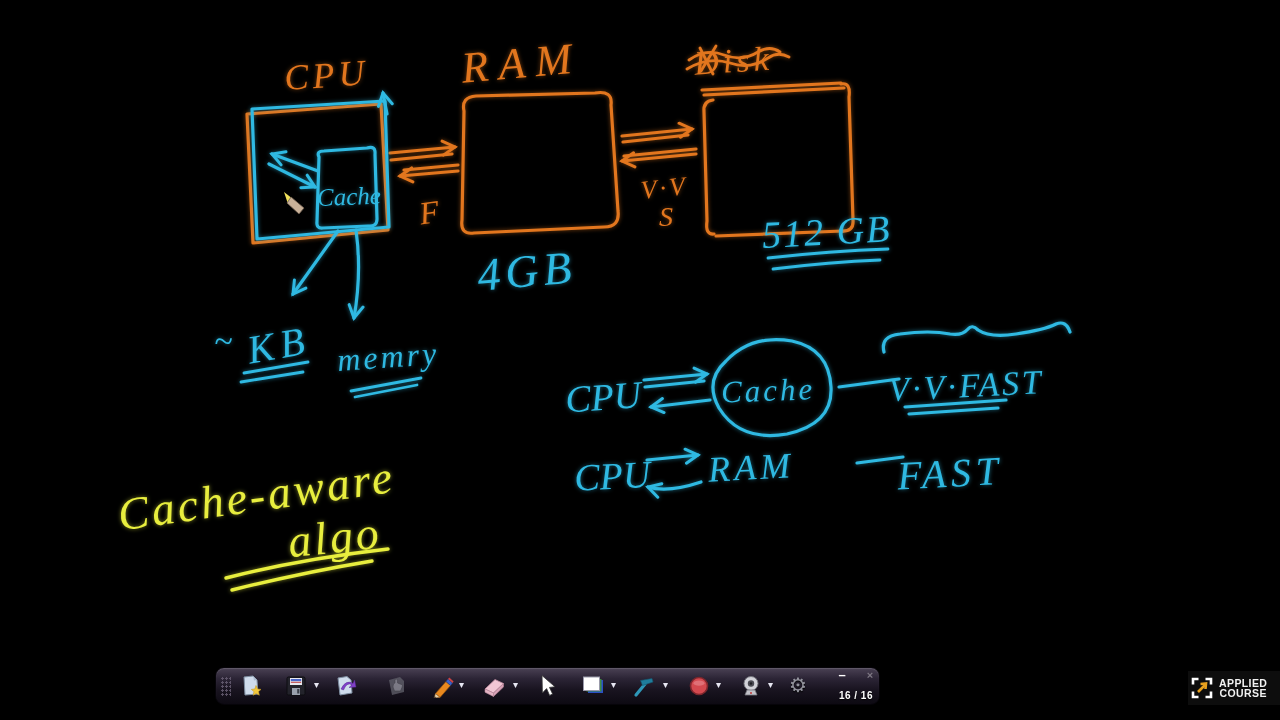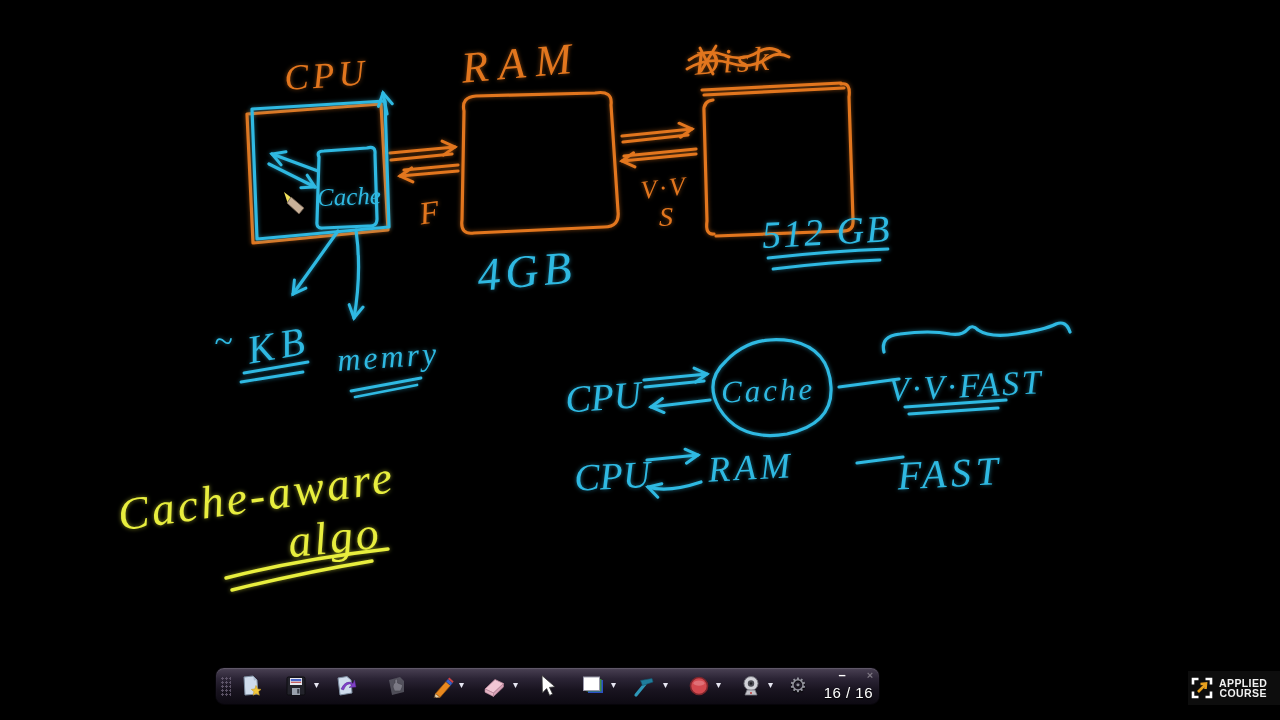--- a/index.html
+++ b/index.html
@@ -23,21 +23,21 @@
   .tool svg{display:block;}
   .dd{position:absolute;top:12px;width:11px;height:12px;color:#e7e7f2;font-size:10px;
     line-height:10px;text-align:center;cursor:pointer;}
   .gear{position:absolute;top:4px;width:24px;height:26px;color:#92929c;font-size:20px;
     line-height:26px;text-align:center;cursor:pointer;
     text-shadow:0 1px 1px #000;}
   .winbtn{position:absolute;top:1px;width:18px;height:13px;text-align:center;cursor:pointer;
     font-weight:bold;}
   .minb{color:#fff;font-size:13px;line-height:11px;}
   .closeb{color:#7e7884;font-size:11px;line-height:13px;}
-  .pages{position:absolute;right:6px;bottom:3px;color:#fff;font-size:15px;font-weight:normal;
+  .pages{position:absolute;right:6px;bottom:3px;color:#fff;font-size:10px;font-weight:bold;
     letter-spacing:.5px;text-shadow:0 1px 1px #000;}
 
   
   .brand{position:absolute;left:1188px;top:671px;width:90px;height:32px;display:flex;
     align-items:center;gap:5px;background:rgba(255,255,255,.05);padding:1px 2px;}
   .brand-text{color:#f2f2f2;font-weight:bold;font-size:10.5px;line-height:10.5px;
     letter-spacing:.4px;text-align:center;}
 </style>
 </head>
 <body>

